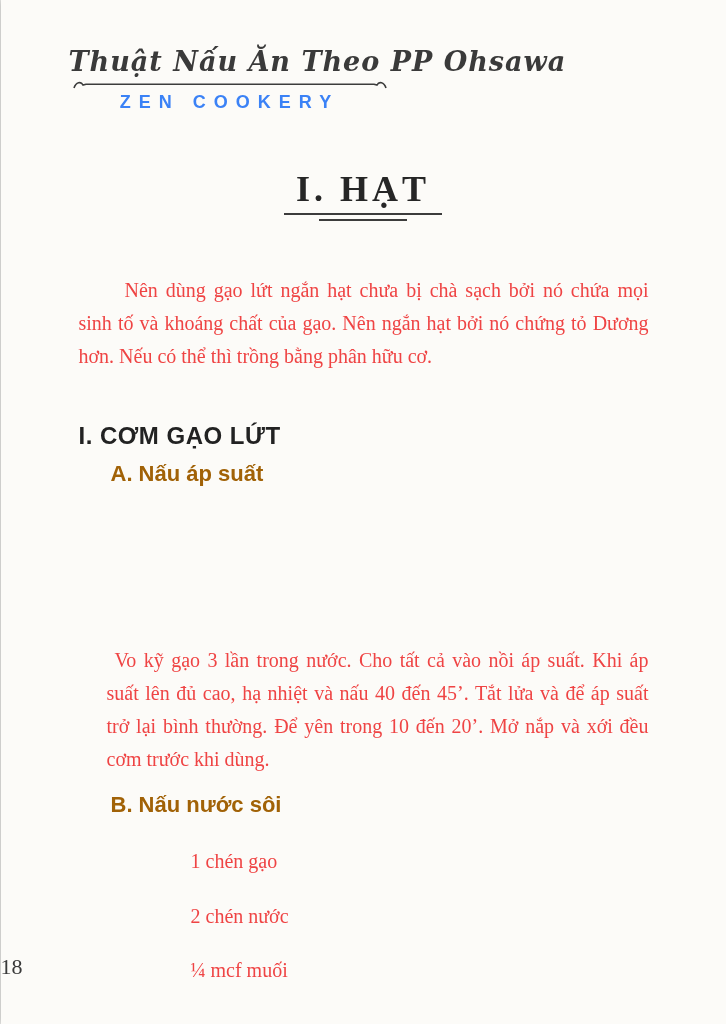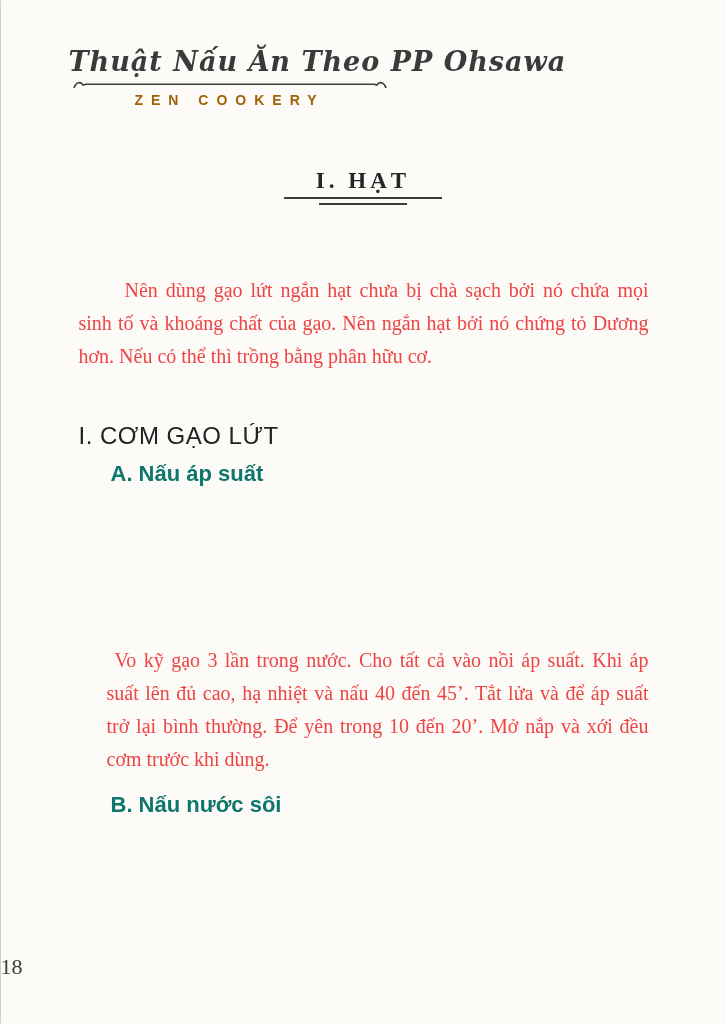--- a/index.html
+++ b/index.html
@@ -36,39 +36,39 @@
     color: #3a3a3a;
     white-space: nowrap;
   }
   .header-rule {
     display: block;
     margin: 1px auto 2px auto;
   }
   .book-subtitle {
     font-family: "Liberation Sans", sans-serif;
     font-weight: bold;
-    font-size: 14px;
+    font-size: 18px;
     letter-spacing: 8px;
-    color: #a16207;
+    color: #3b82f6;
     white-space: nowrap;
   }
 
   
   .chapter {
     position: absolute;
     top: 168px;
     left: 0;
     width: 100%;
     text-align: center;
   }
   .chapter-title {
     display: inline-block;
     font-family: "Liberation Serif", serif;
     font-weight: bold;
-    font-size: 23px;
+    font-size: 36px;
     letter-spacing: 4px;
     color: #262626;
   }
   .chapter-underline-1 {
     width: 158px;
     height: 2px;
     background: #3c3c3c;
     margin: 3px auto 0 auto;
   }
   .chapter-underline-2 {
@@ -90,32 +90,32 @@
     top: 274px;
     left: 78px;
     width: 570px;
     text-indent: 46px;
   }
   .section-heading {
     position: absolute;
     top: 422px;
     left: 78px;
     font-family: "Liberation Sans", sans-serif;
-    font-weight: normal;
+    font-weight: bold;
     font-size: 24px;
     letter-spacing: 0.5px;
     color: #222;
   }
   .subsection-heading {
     position: absolute;
     left: 110px;
     font-family: "Liberation Sans", sans-serif;
     font-weight: bold;
     font-size: 22px;
-    color: #0f766e;
+    color: #a16207;
   }
   .sub-a { top: 461px; }
   .sub-b { top: 792px; }
 
   .ingredients-a {
     position: absolute;
     top: 494px;
     left: 170px;
     width: 480px;
   }
@@ -173,16 +173,21 @@
 
   <div class="section-heading">I. CƠM GẠO LỨT</div>
 
   <div class="subsection-heading sub-a">A. Nấu áp suất</div>
 
 
   <div class="instructions body-text">Vo kỹ gạo 3 lần trong nước. Cho tất cả vào nồi áp suất. Khi áp suất lên đủ cao, hạ nhiệt và nấu 40 đến 45’. Tắt lửa và để áp suất trở lại bình thường. Để yên trong 10 đến 20’. Mở nắp và xới đều cơm trước khi dùng.</div>
 
   <div class="subsection-heading sub-b">B. Nấu nước sôi</div>
 
+  <div class="ingredients-b body-text">
+    <p class="ingredient-line">1 chén gạo</p>
+    <p class="ingredient-line">2 chén nước</p>
+    <p class="ingredient-line">¼ mcf muối</p>
+  </div>
 
   <div class="page-number">18</div>
 
 </div>
 
 </body></html>

